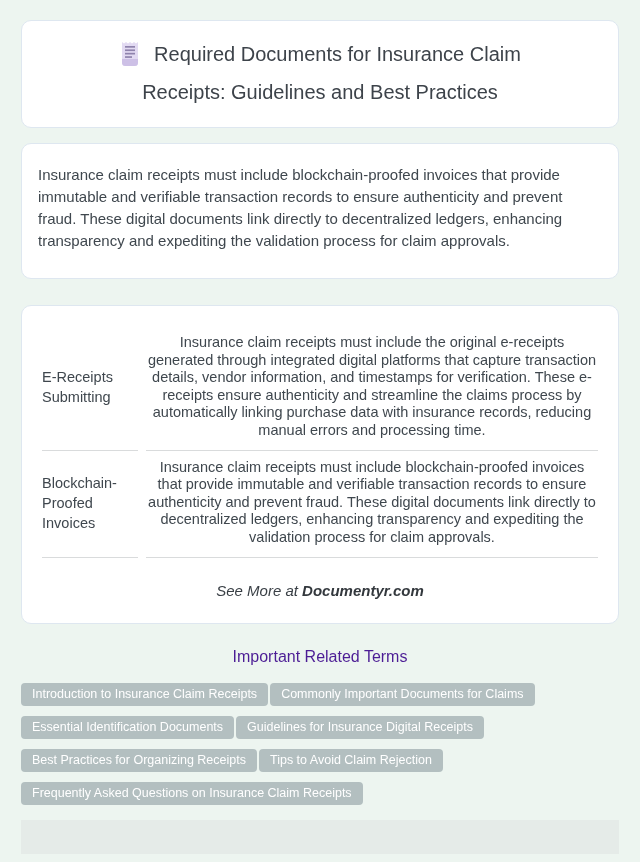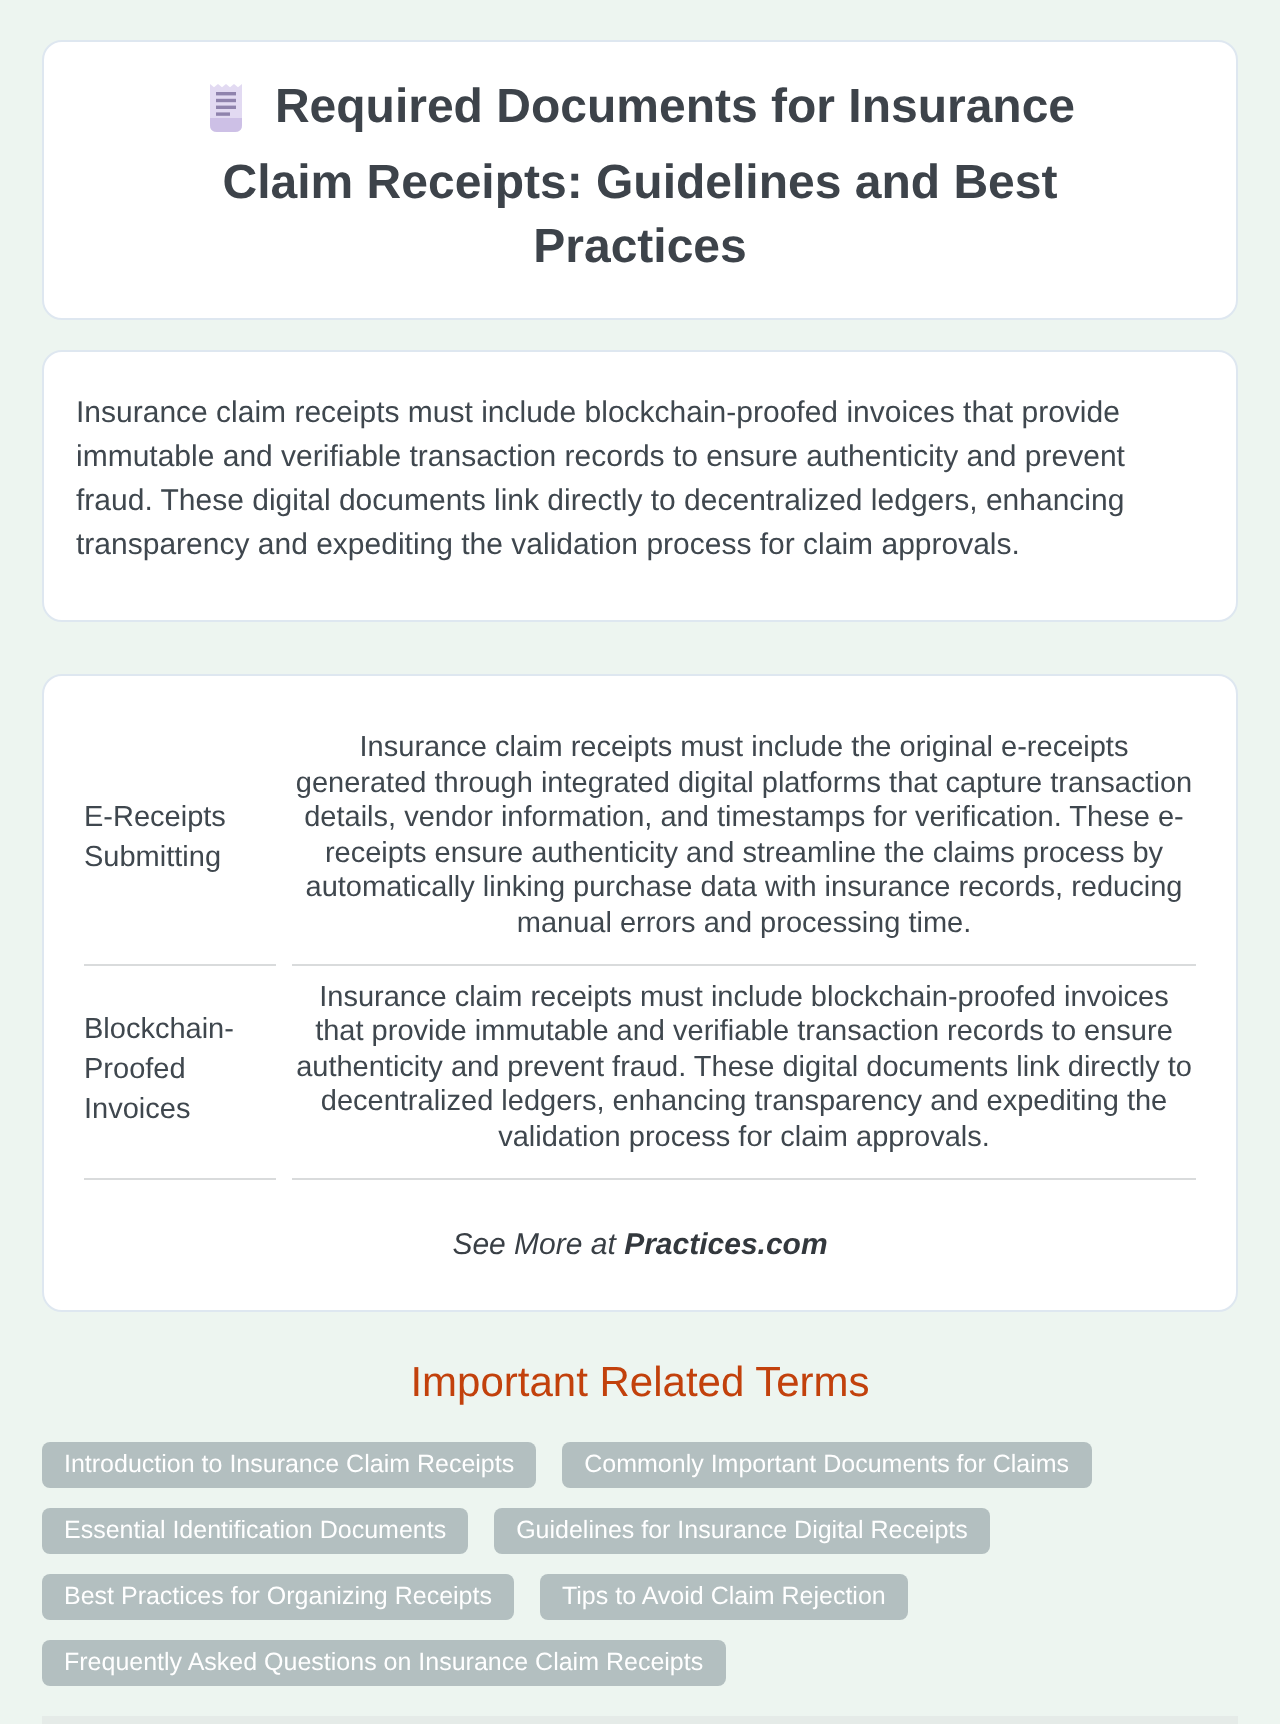--- a/index.html
+++ b/index.html
@@ -25,25 +25,25 @@
     border:1px solid var(--card-border);
     border-radius:10px;
   }
   
   .header-card{
     padding:17px 54px 19px;
     margin-bottom:15px;
     text-align:center;
   }
   .title-line{
-    font-size:24px;
+    font-size:20px;
     line-height:32px;
     color:#3d434a;
     margin:0;
-    font-weight:bold;
+    font-weight:normal;
     text-align:center;
   }
   .receipt-icon{display:inline-block;vertical-align:-6px;margin-right:13px;}
   
   .intro-card{
     padding:20px 16px 26px;
     margin-bottom:26px;
   }
   .intro-card p{
     margin:0;
@@ -72,28 +72,28 @@
     text-align:center;
     font-style:italic;
     font-size:15px;
     color:#393f45;
   }
   .see-more b{color:#33383d;}
   
   .related-heading{
     margin:24px 0 17px;
     text-align:center;
-    font-size:21px;
+    font-size:16px;
     font-weight:500;
-    color:#c2410c;
+    color:#4c1d95;
   }
   .tags{
     display:flex;
     flex-wrap:wrap;
-    gap:10px 13px;
+    gap:10px 2px;
     align-content:flex-start;
   }
   .tag{
     display:inline-block;
     background:var(--tag-bg);
     color:var(--tag-text);
     font-size:12.5px;
     line-height:12px;
     padding:5px 11px 6px;
     border-radius:4px;
@@ -139,21 +139,21 @@
           <tr>
             <td class="term-cell">E-Receipts Submitting</td>
             <td class="desc-cell">Insurance claim receipts must include the original e-receipts generated through integrated digital platforms that capture transaction details, vendor information, and timestamps for verification. These e-receipts ensure authenticity and streamline the claims process by automatically linking purchase data with insurance records, reducing manual errors and processing time.</td>
           </tr>
           <tr>
             <td class="term-cell">Blockchain-Proofed Invoices</td>
             <td class="desc-cell">Insurance claim receipts must include blockchain-proofed invoices that provide immutable and verifiable transaction records to ensure authenticity and prevent fraud. These digital documents link directly to decentralized ledgers, enhancing transparency and expediting the validation process for claim approvals.</td>
           </tr>
         </tbody>
     </table>
-    <p class="see-more"><span>See More at </span><b>Practices.com</b></p>
+    <p class="see-more"><span>See More at </span><b>Documentyr.com</b></p>
   </div>
 
   <h2 class="related-heading">Important Related Terms</h2>
 
   <div class="tags" id="tags">
       <span class="tag">Introduction to Insurance Claim Receipts</span>
       <span class="tag">Commonly Important Documents for Claims</span>
       <span class="tag">Essential Identification Documents</span>
       <span class="tag">Guidelines for Insurance Digital Receipts</span>
       <span class="tag">Best Practices for Organizing Receipts</span>

